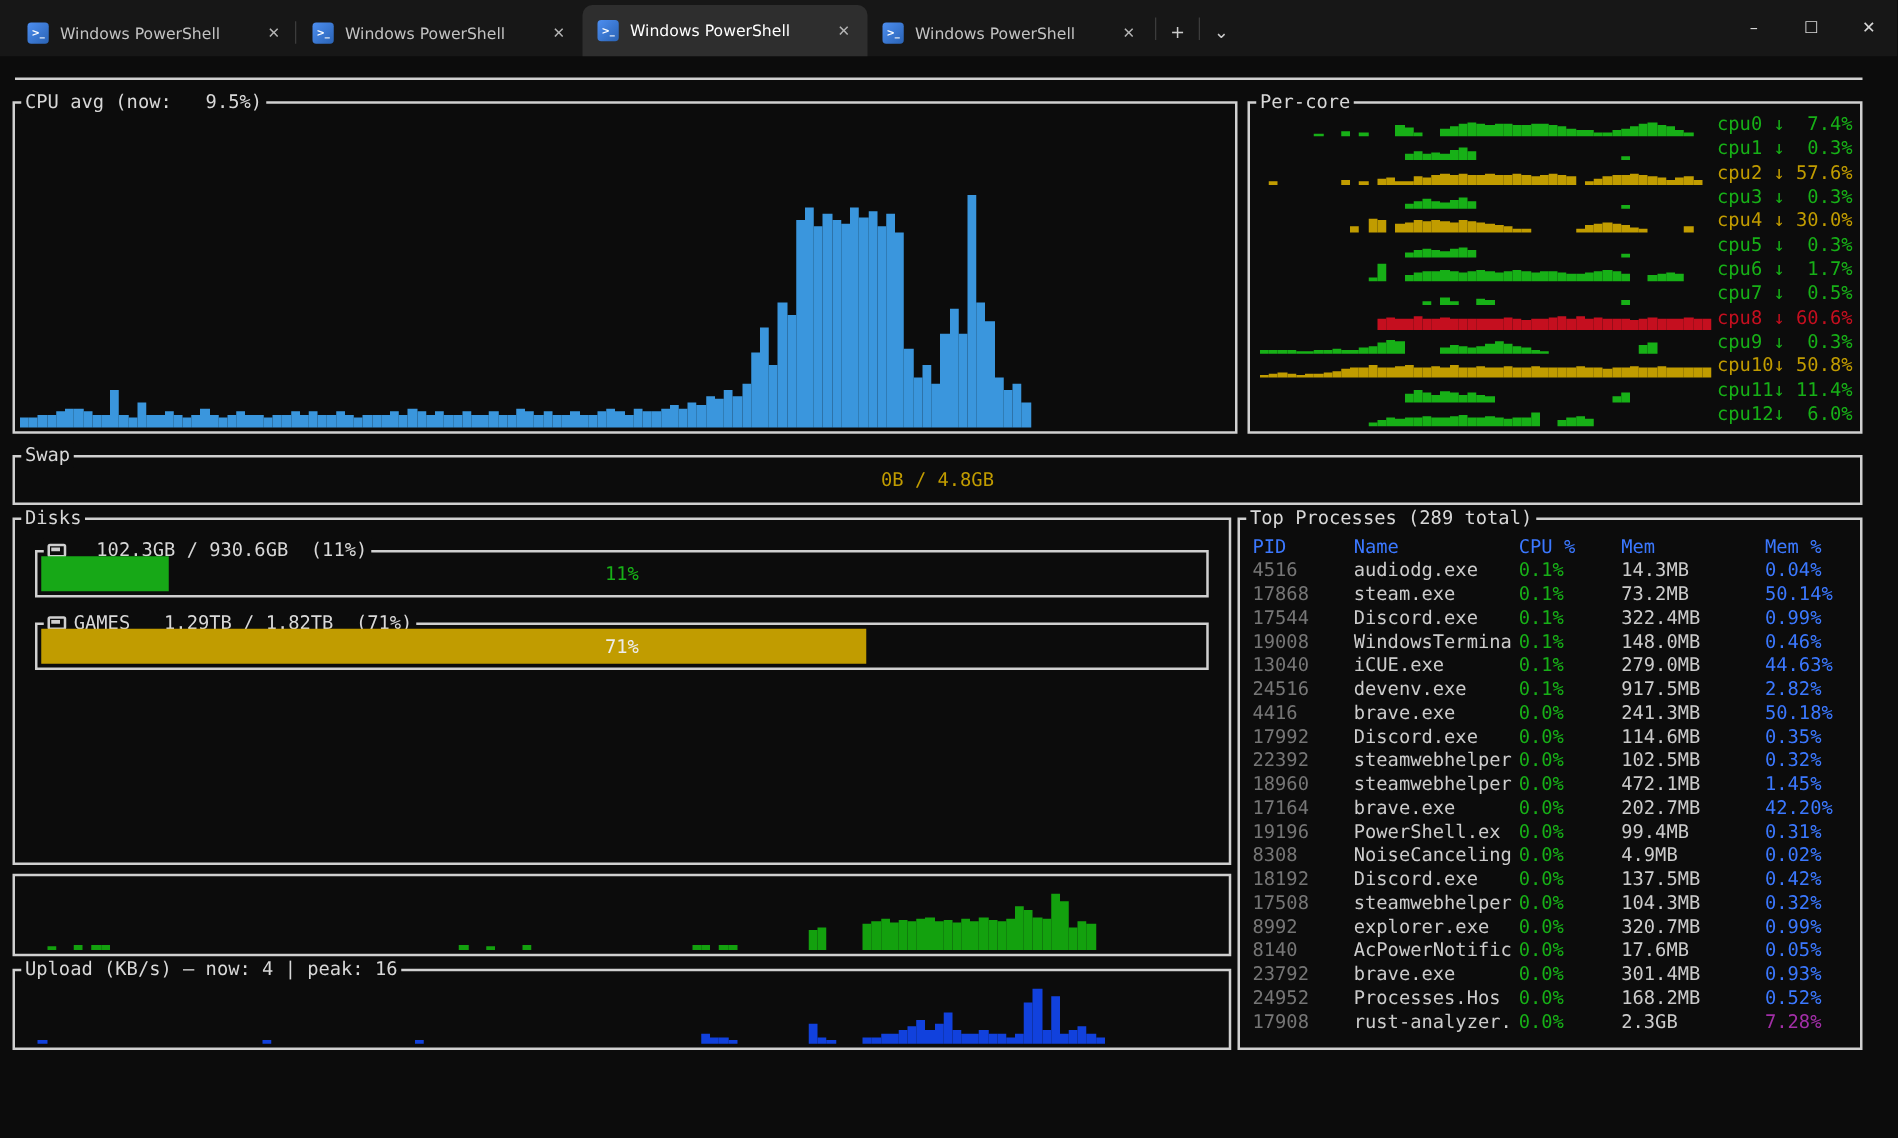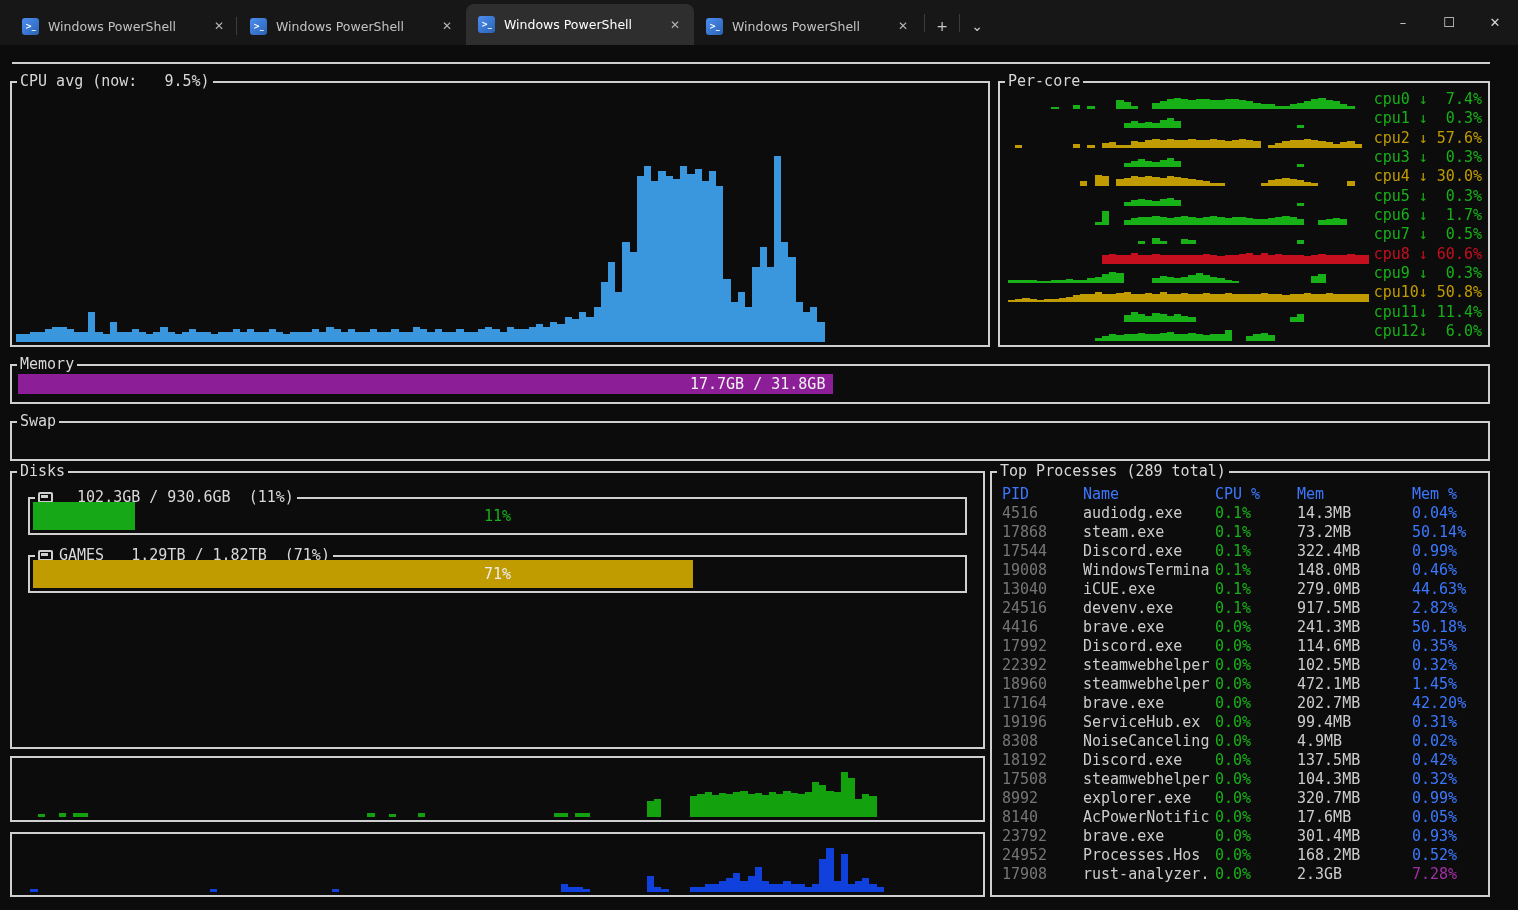--- a/index.html
+++ b/index.html
@@ -985,31 +985,27 @@
               <div style="flex: 0 0 auto; width: 2%; height: 0%;"></div>
               <div style="flex: 0 0 auto; width: 2%; height: 0%;"></div>
               <div style="flex: 0 0 auto; width: 2%; height: 0%;"></div>
             </div>
             <span class="core-label" style="color: rgb(23, 176, 23);">cpu12↓  6.0%</span>
           </div>
         </div>
     </div>
   </div>
 
-  <div class="box gauge-box">
-    <span class="box-title">Memory</span>
-    <div class="gauge-track">
-      <div class="gauge-fill" style="width: 55.7%; background: rgb(140, 31, 152);">
-        <span class="gauge-label-right">17.7GB / 31.8GB</span>
-      </div>
-    </div>
-  </div>
 
   <div class="box gauge-box">
     <span class="box-title">Swap</span>
+    <div class="gauge-track">
+      <div class="gauge-fill" style="width: 0%;"></div>
+      <span class="gauge-label-center" id="swap-label" style="color: rgb(193, 156, 0);">0B / 4.8GB</span>
+    </div>
   </div>
 
   <div class="row-bottom">
     <div class="bottom-left">
       <div class="box disks-box">
         <span class="box-title">Disks</span>
 
         <div class="disk-sub" style="margin-top:24px;">
           <span class="box-title">
             <span class="disk-icon"></span>
@@ -1166,20 +1162,21 @@
             <div style="width: 0.746269%; height: 0%;"></div>
             <div style="width: 0.746269%; height: 0%;"></div>
             <div style="width: 0.746269%; height: 0%;"></div>
             <div style="width: 0.746269%; height: 0%;"></div>
             <div style="width: 0.746269%; height: 0%;"></div>
             <div style="width: 0.746269%; height: 0%;"></div>
           </div>
       </div>
 
       <div class="box net-box upload">
+        <span class="box-title">Upload (KB/s) — now: 4 | peak: 16</span>
         <div class="net-chart">
             <div style="width: 0.746269%; height: 0%;"></div>
             <div style="width: 0.746269%; height: 0%;"></div>
             <div style="width: 0.746269%; height: 6.25%; background: rgb(17, 65, 221); min-height: 2px;"></div>
             <div style="width: 0.746269%; height: 0%;"></div>
             <div style="width: 0.746269%; height: 0%;"></div>
             <div style="width: 0.746269%; height: 0%;"></div>
             <div style="width: 0.746269%; height: 0%;"></div>
             <div style="width: 0.746269%; height: 0%;"></div>
             <div style="width: 0.746269%; height: 0%;"></div>
@@ -1327,21 +1324,21 @@
             <div class="proc-row"><span class="pc-pid">17868</span><span class="pc-name">steam.exe</span><span class="pc-cpu">0.1%</span><span class="pc-mem">73.2MB</span><span class="pc-memp">50.14%</span></div>
             <div class="proc-row"><span class="pc-pid">17544</span><span class="pc-name">Discord.exe</span><span class="pc-cpu">0.1%</span><span class="pc-mem">322.4MB</span><span class="pc-memp">0.99%</span></div>
             <div class="proc-row"><span class="pc-pid">19008</span><span class="pc-name">WindowsTermina</span><span class="pc-cpu">0.1%</span><span class="pc-mem">148.0MB</span><span class="pc-memp">0.46%</span></div>
             <div class="proc-row"><span class="pc-pid">13040</span><span class="pc-name">iCUE.exe</span><span class="pc-cpu">0.1%</span><span class="pc-mem">279.0MB</span><span class="pc-memp">44.63%</span></div>
             <div class="proc-row"><span class="pc-pid">24516</span><span class="pc-name">devenv.exe</span><span class="pc-cpu">0.1%</span><span class="pc-mem">917.5MB</span><span class="pc-memp">2.82%</span></div>
             <div class="proc-row"><span class="pc-pid">4416</span><span class="pc-name">brave.exe</span><span class="pc-cpu">0.0%</span><span class="pc-mem">241.3MB</span><span class="pc-memp">50.18%</span></div>
             <div class="proc-row"><span class="pc-pid">17992</span><span class="pc-name">Discord.exe</span><span class="pc-cpu">0.0%</span><span class="pc-mem">114.6MB</span><span class="pc-memp">0.35%</span></div>
             <div class="proc-row"><span class="pc-pid">22392</span><span class="pc-name">steamwebhelper</span><span class="pc-cpu">0.0%</span><span class="pc-mem">102.5MB</span><span class="pc-memp">0.32%</span></div>
             <div class="proc-row"><span class="pc-pid">18960</span><span class="pc-name">steamwebhelper</span><span class="pc-cpu">0.0%</span><span class="pc-mem">472.1MB</span><span class="pc-memp">1.45%</span></div>
             <div class="proc-row"><span class="pc-pid">17164</span><span class="pc-name">brave.exe</span><span class="pc-cpu">0.0%</span><span class="pc-mem">202.7MB</span><span class="pc-memp">42.20%</span></div>
-            <div class="proc-row"><span class="pc-pid">19196</span><span class="pc-name">ServiceHub.ex</span><span class="pc-cpu">0.0%</span><span class="pc-mem">99.4MB</span><span class="pc-memp">0.31%</span></div>
+            <div class="proc-row"><span class="pc-pid">19196</span><span class="pc-name">PowerShell.ex</span><span class="pc-cpu">0.0%</span><span class="pc-mem">99.4MB</span><span class="pc-memp">0.31%</span></div>
             <div class="proc-row"><span class="pc-pid">8308</span><span class="pc-name">NoiseCanceling</span><span class="pc-cpu">0.0%</span><span class="pc-mem">4.9MB</span><span class="pc-memp">0.02%</span></div>
             <div class="proc-row"><span class="pc-pid">18192</span><span class="pc-name">Discord.exe</span><span class="pc-cpu">0.0%</span><span class="pc-mem">137.5MB</span><span class="pc-memp">0.42%</span></div>
             <div class="proc-row"><span class="pc-pid">17508</span><span class="pc-name">steamwebhelper</span><span class="pc-cpu">0.0%</span><span class="pc-mem">104.3MB</span><span class="pc-memp">0.32%</span></div>
             <div class="proc-row"><span class="pc-pid">8992</span><span class="pc-name">explorer.exe</span><span class="pc-cpu">0.0%</span><span class="pc-mem">320.7MB</span><span class="pc-memp">0.99%</span></div>
             <div class="proc-row"><span class="pc-pid">8140</span><span class="pc-name">AcPowerNotific</span><span class="pc-cpu">0.0%</span><span class="pc-mem">17.6MB</span><span class="pc-memp">0.05%</span></div>
             <div class="proc-row"><span class="pc-pid">23792</span><span class="pc-name">brave.exe</span><span class="pc-cpu">0.0%</span><span class="pc-mem">301.4MB</span><span class="pc-memp">0.93%</span></div>
             <div class="proc-row"><span class="pc-pid">24952</span><span class="pc-name">Processes.Hos</span><span class="pc-cpu">0.0%</span><span class="pc-mem">168.2MB</span><span class="pc-memp">0.52%</span></div>
             <div class="proc-row"><span class="pc-pid">17908</span><span class="pc-name">rust-analyzer.</span><span class="pc-cpu">0.0%</span><span class="pc-mem">2.3GB</span><span class="pc-memp" style="color: rgb(162, 47, 167);">7.28%</span></div>
           </div>
       </div>

